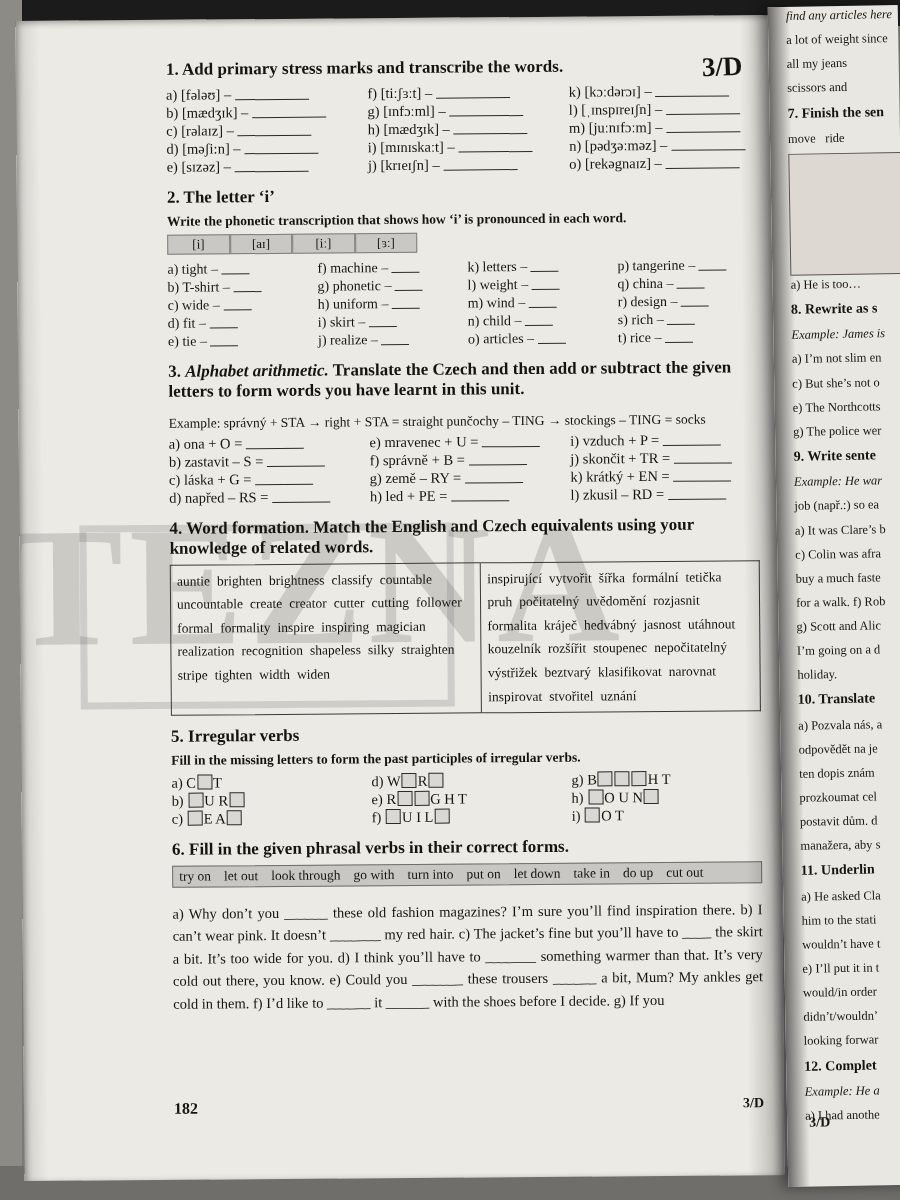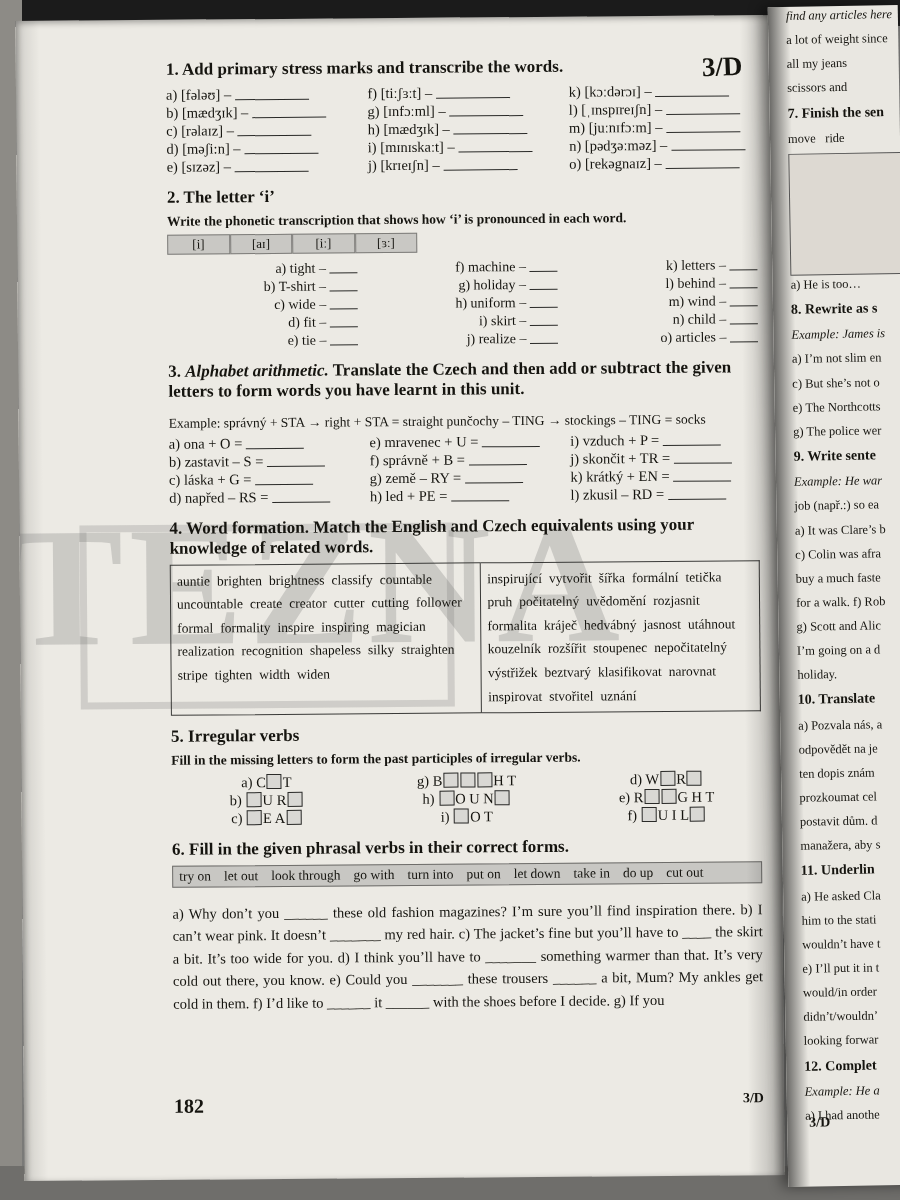--- a/index.html
+++ b/index.html
@@ -79,52 +79,52 @@
   .ln.xs{min-width:28px;}
   .ln.m{min-width:58px;}
   .item{margin:1px 0;white-space:nowrap;}
 
   
   .pronbar{display:flex;gap:0;margin:3px 0 5px 0;width:250px;}
   .pronbar div{
     background:#c9c8c4;border:1px solid #7d7c79;padding:1px 10px;font-size:13px;text-align:center;flex:1;
   }
   .grid5{display:flex;gap:10px;font-size:14px;}
-  .grid5 .col{flex:1;text-align:right;}
+  .grid5 .col{flex:1;}
 
   
   .ex3line{font-size:13.5px;margin-bottom:3px;}
   .ex3grid{display:flex;gap:12px;font-size:14.5px;}
   .ex3grid .col{flex:1;}
 
   
   .wordbox{display:flex;font-size:13.5px;margin-top:4px;}
   .wb-left{
     width:300px;border:1px solid #3a3a38;padding:4px 6px;line-height:1.75;
   }
   .wb-right{
     width:268px;border:1px solid #3a3a38;border-left:none;padding:4px 6px;line-height:1.75;
   }
   .wb-left span,.wb-right span{margin-right:7px;display:inline-block;}
   .wb-right .cz{font-style:normal;}
 
   
   .ir{display:flex;gap:10px;font-size:14.5px;margin-top:3px;}
-  .ir .col{flex:1;text-align:center;}
+  .ir .col{flex:1;}
   .bx{display:inline-block;width:13px;height:13px;border:1px solid #2b2b29;background:#d9d8d4;vertical-align:-2px;margin:0 1px;}
 
   
   .phrasebar{
     background:#c8c7c3;border:1px solid #6e6d6a;font-size:13.5px;padding:2px 6px;margin:4px 0 5px 0;
     display:flex;gap:13px;flex-wrap:nowrap;
   }
   .para{font-size:14.5px;line-height:1.55;text-align:justify;}
 
   .footer{position:absolute;left:150px;bottom:62px;width:590px;display:flex;justify-content:space-between;font-size:15px;font-weight:bold;}
-  .footer .pg{font-size:20px;}
+  .footer .pg{font-size:16px;}
   .footer .un{font-size:14px;}
 
   .rp-foot{position:absolute;left:22px;bottom:56px;font-weight:bold;font-size:14px;}
 </style>
 </head>
 <body>
 
 <div class="photo">
   <div class="bg-top"></div>
   <div class="bg-left"></div>
@@ -178,31 +178,38 @@
         <div class="grid5">
           <div class="col">
             <div class="item"><span>a) tight –</span> <i class="ln xs"></i></div>
             <div class="item"><span>b) T-shirt –</span> <i class="ln xs"></i></div>
             <div class="item"><span>c) wide –</span> <i class="ln xs"></i></div>
             <div class="item"><span>d) fit –</span> <i class="ln xs"></i></div>
             <div class="item"><span>e) tie –</span> <i class="ln xs"></i></div>
           </div>
           <div class="col">
             <div class="item"><span>f) machine –</span> <i class="ln xs"></i></div>
-            <div class="item"><span>g) holiday –</span> <i class="ln xs"></i></div>
+            <div class="item"><span>g) phonetic –</span> <i class="ln xs"></i></div>
             <div class="item"><span>h) uniform –</span> <i class="ln xs"></i></div>
             <div class="item"><span>i) skirt –</span> <i class="ln xs"></i></div>
             <div class="item"><span>j) realize –</span> <i class="ln xs"></i></div>
           </div>
           <div class="col">
             <div class="item"><span>k) letters –</span> <i class="ln xs"></i></div>
-            <div class="item"><span>l) behind –</span> <i class="ln xs"></i></div>
+            <div class="item"><span>l) weight –</span> <i class="ln xs"></i></div>
             <div class="item"><span>m) wind –</span> <i class="ln xs"></i></div>
             <div class="item"><span>n) child –</span> <i class="ln xs"></i></div>
             <div class="item"><span>o) articles –</span> <i class="ln xs"></i></div>
+          </div>
+          <div class="col">
+            <div class="item"><span>p) tangerine –</span> <i class="ln xs"></i></div>
+            <div class="item"><span>q) china –</span> <i class="ln xs"></i></div>
+            <div class="item"><span>r) design –</span> <i class="ln xs"></i></div>
+            <div class="item"><span>s) rich –</span> <i class="ln xs"></i></div>
+            <div class="item"><span>t) rice –</span> <i class="ln xs"></i></div>
           </div>
         </div>
       </div>
 
       <div class="sec">
         <h2 class="ex"><span>3. </span><i>Alphabet arithmetic.</i><span> Translate the Czech and then add or subtract the given letters to form words you have learnt in this unit.</span></h2>
         <p class="ex3line">Example: správný + STA  →  right + STA = straight   punčochy – TING  →  stockings – TING = socks</p>
         <div class="ex3grid">
           <div class="col">
             <div class="item"><span>a) ona + O =</span> <i class="ln m"></i></div>
@@ -240,28 +247,28 @@
       <div class="sec">
         <h2 class="ex">5. Irregular verbs</h2>
         <p class="ex-sub">Fill in the missing letters to form the past participles of irregular verbs.</p>
         <div class="ir">
           <div class="col">
             <div class="item"><span>a)</span> C<i class="bx"></i>T</div>
             <div class="item"><span>b)</span> <i class="bx"></i>U R<i class="bx"></i></div>
             <div class="item"><span>c)</span> <i class="bx"></i>E A<i class="bx"></i></div>
           </div>
           <div class="col">
+            <div class="item"><span>d)</span> W<i class="bx"></i>R<i class="bx"></i></div>
+            <div class="item"><span>e)</span> R<i class="bx"></i><i class="bx"></i>G H T</div>
+            <div class="item"><span>f)</span> <i class="bx"></i>U I L<i class="bx"></i></div>
+          </div>
+          <div class="col">
             <div class="item"><span>g)</span> B<i class="bx"></i><i class="bx"></i><i class="bx"></i>H T</div>
             <div class="item"><span>h)</span> <i class="bx"></i>O U N<i class="bx"></i></div>
             <div class="item"><span>i)</span> <i class="bx"></i>O T</div>
-          </div>
-          <div class="col">
-            <div class="item"><span>d)</span> W<i class="bx"></i>R<i class="bx"></i></div>
-            <div class="item"><span>e)</span> R<i class="bx"></i><i class="bx"></i>G H T</div>
-            <div class="item"><span>f)</span> <i class="bx"></i>U I L<i class="bx"></i></div>
           </div>
         </div>
       </div>
 
       <div class="sec">
         <h2 class="ex">6. Fill in the given phrasal verbs in their correct forms.</h2>
         <div class="phrasebar">
           <span>try on</span>
           <span>let out</span>
           <span>look through</span>

